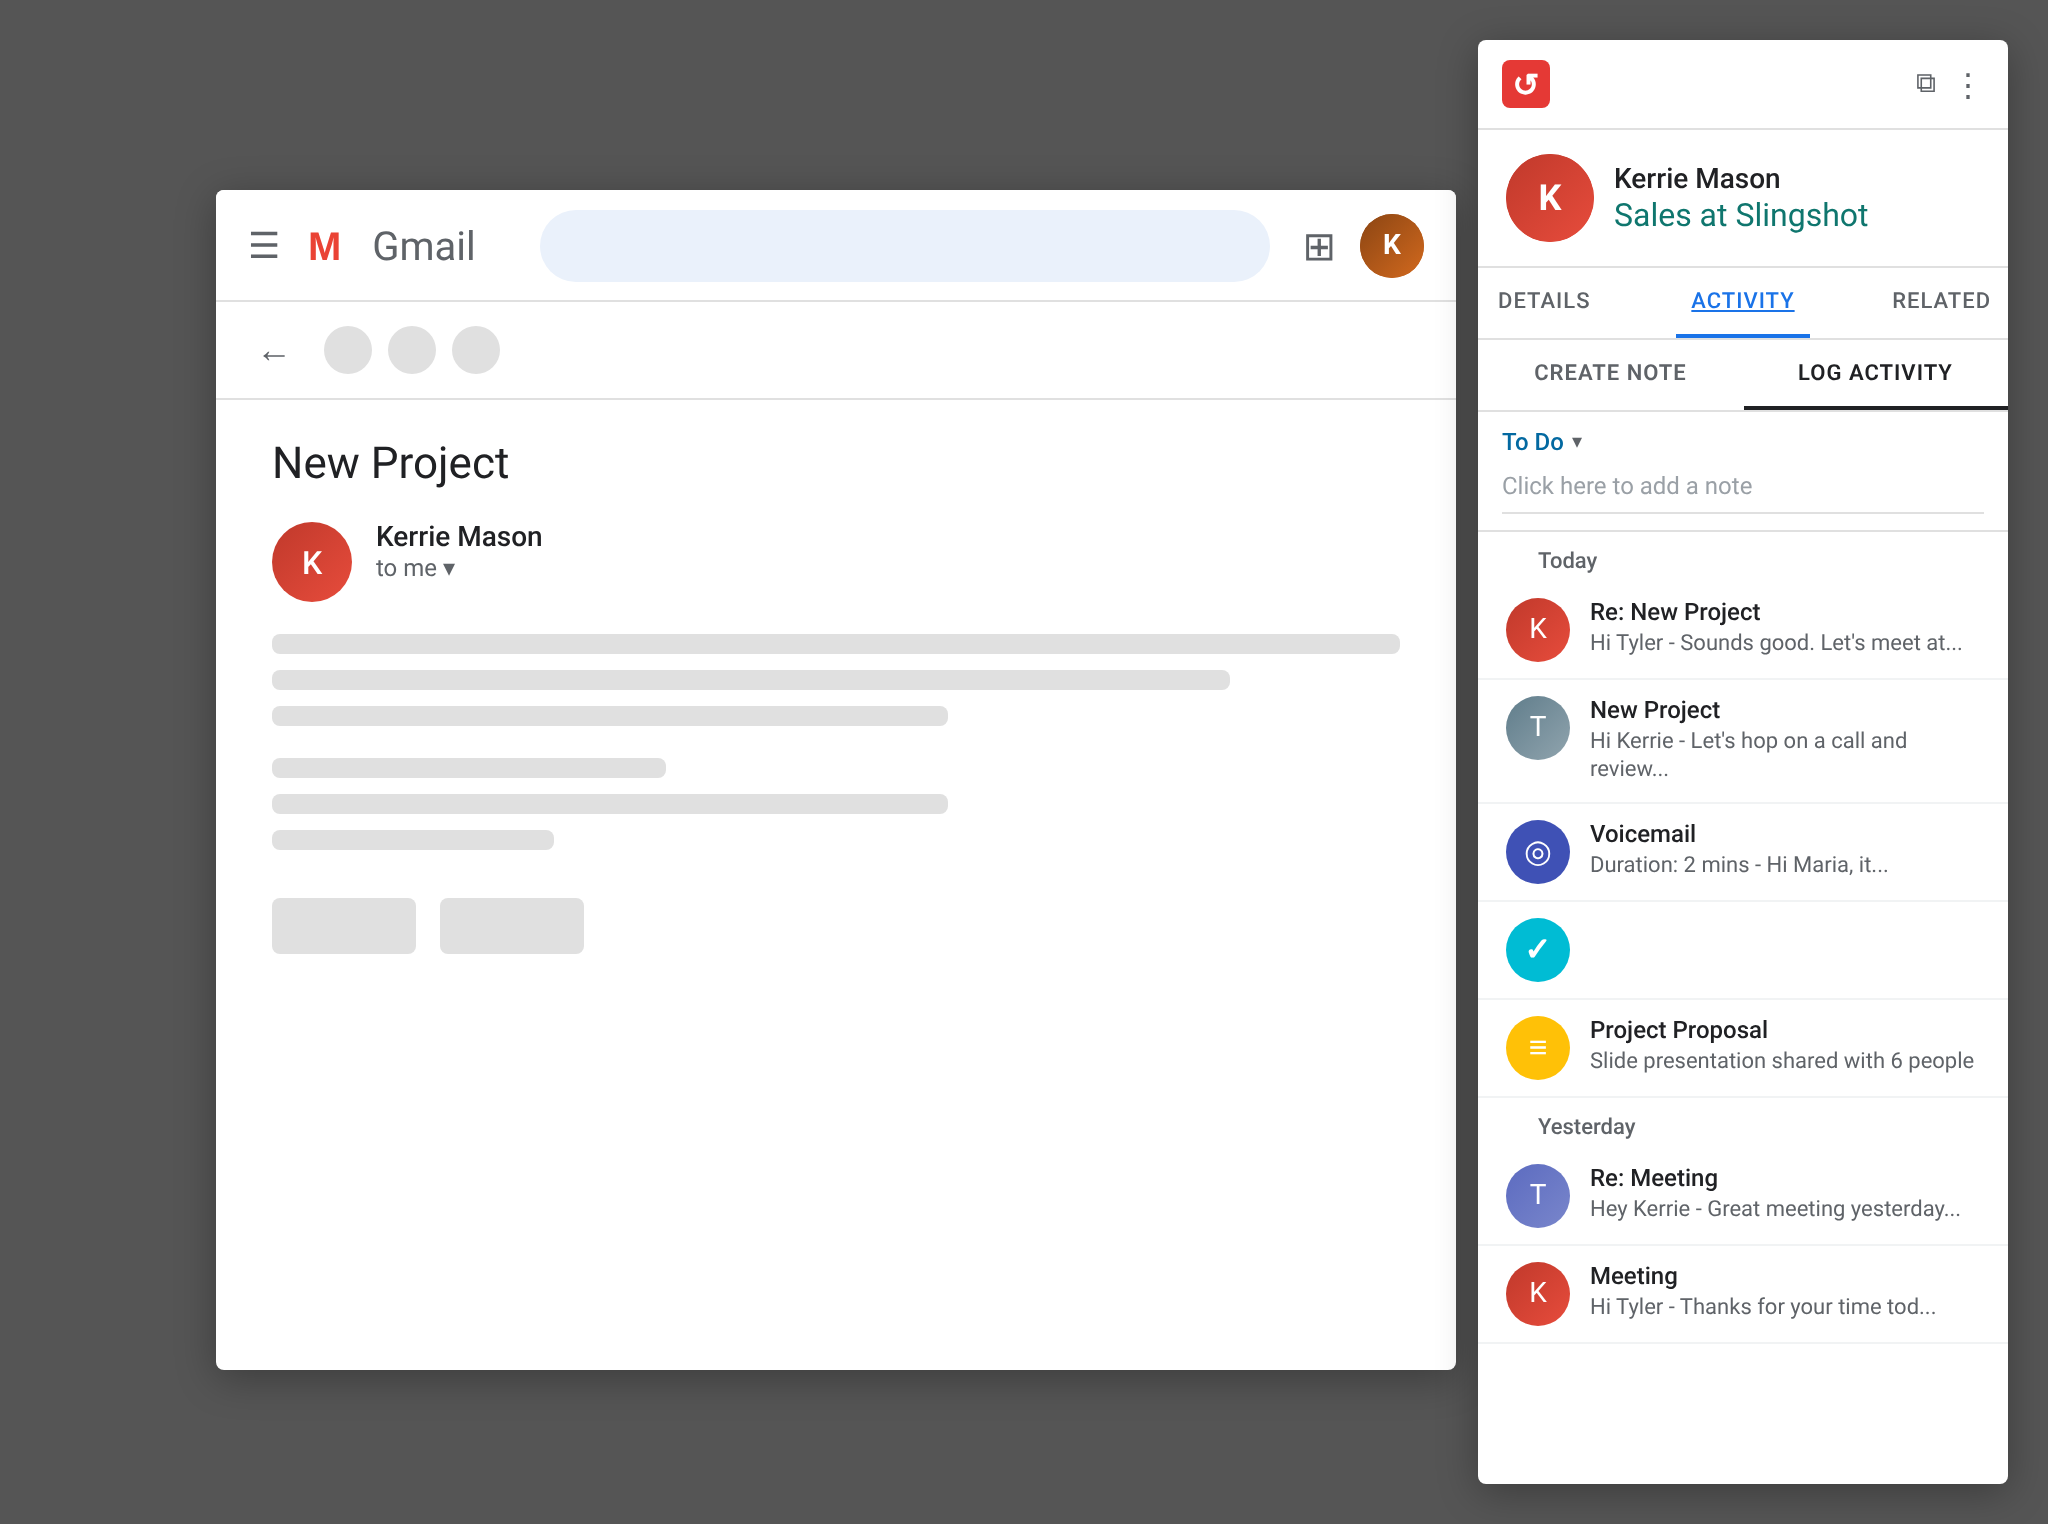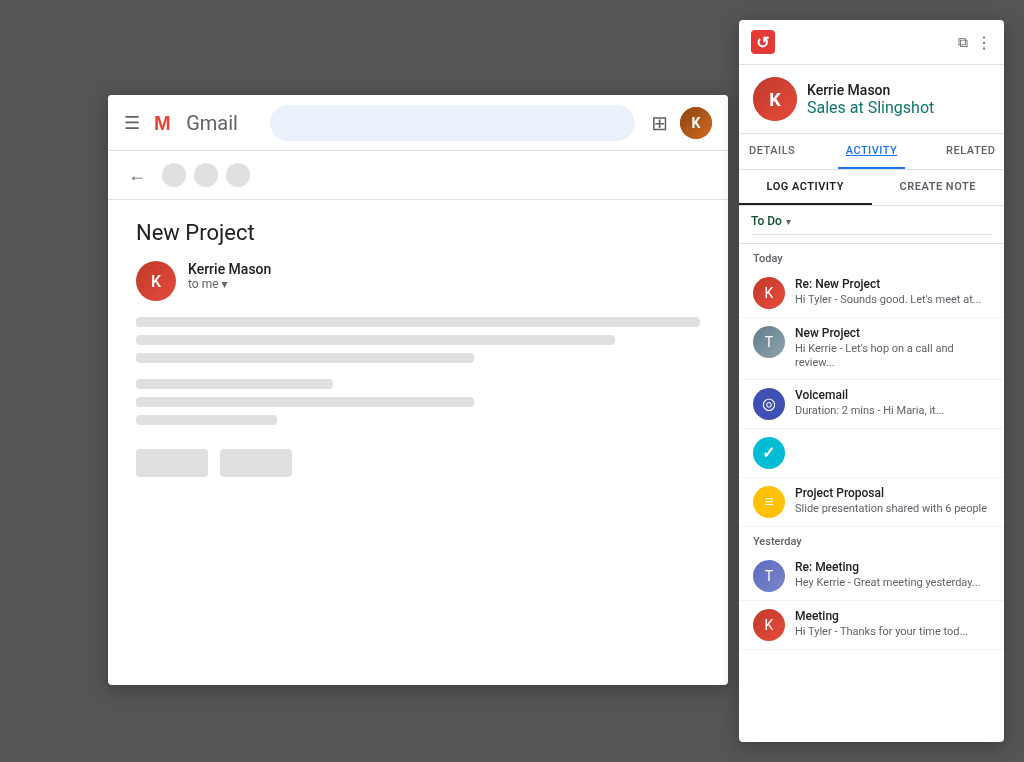--- a/index.html
+++ b/index.html
@@ -321,21 +321,21 @@
 
     .todo-row {
       display: flex;
       align-items: center;
       gap: 4px;
       margin-bottom: 6px;
     }
 
     .todo-label {
       font-size: 12px;
-      color: #14532d;
+      color: #0369a1;
       font-weight: 500;
     }
 
     .todo-dropdown {
       font-size: 10px;
       color: #5f6368;
     }
 
     .note-input {
       width: 100%;
@@ -353,21 +353,21 @@
       margin-top: 4px;
     }
 
     .activity-feed {
       flex: 1;
       overflow-y: auto;
       padding: 0;
     }
 
     .activity-section-header {
-      padding: 8px 14px 4px;
+      padding: 8px 30px 4px;
       font-size: 11px;
       color: #5f6368;
       font-weight: 500;
     }
 
     .activity-item {
       display: flex;
       align-items: flex-start;
       gap: 10px;
       padding: 8px 14px;
@@ -520,29 +520,30 @@
     </div>
   </div>
 
   <div class="crm-tabs">
     <div class="crm-tab">DETAILS</div>
     <div class="crm-tab active">ACTIVITY</div>
     <div class="crm-tab">RELATED</div>
   </div>
 
   <div class="activity-subtabs">
+    <div class="activity-subtab">CREATE NOTE</div>
     <div class="activity-subtab active">LOG ACTIVITY</div>
-    <div class="activity-subtab">CREATE NOTE</div>
   </div>
 
   <div class="log-activity-area">
     <div class="todo-row">
       <span class="todo-label">To Do</span>
       <span class="todo-dropdown">▾</span>
     </div>
+    <div class="note-input">Click here to add a note</div>
     <div class="divider-line"></div>
   </div>
 
   <div class="activity-feed">
 
     <div class="activity-section-header">Today</div>
 
     <div class="activity-item">
       <div class="activity-icon person-red">K</div>
       <div class="activity-text">

